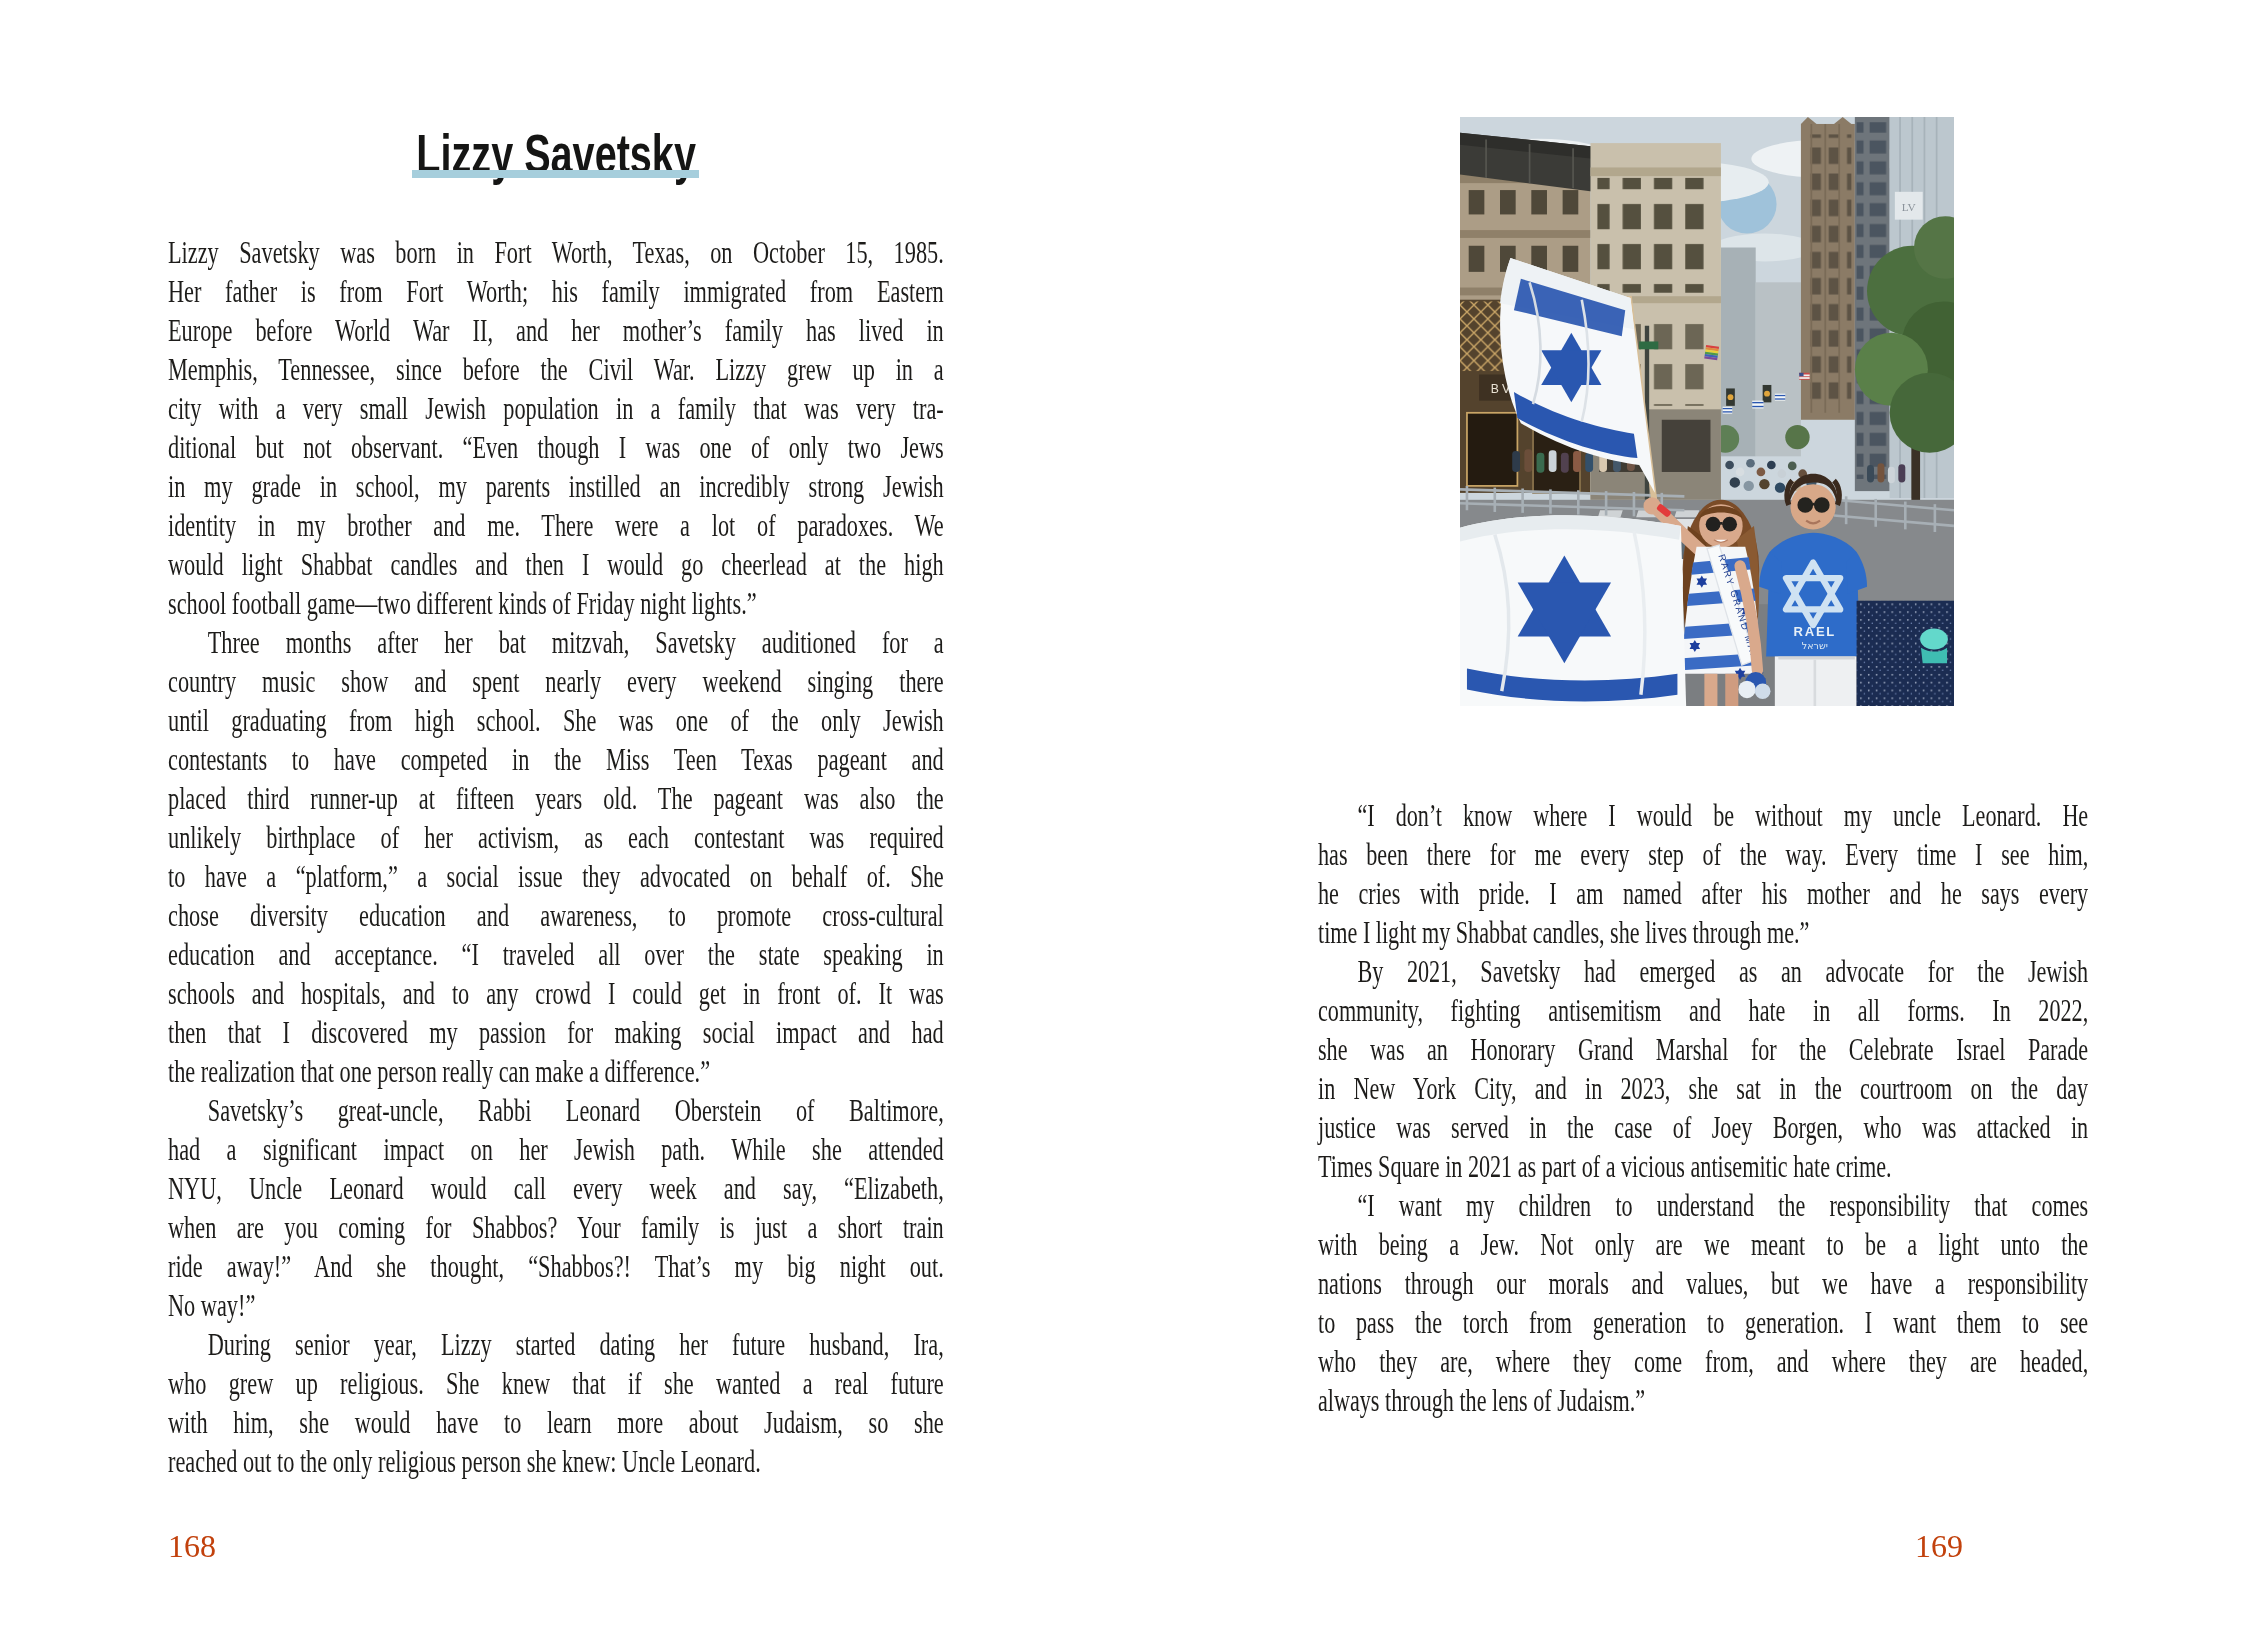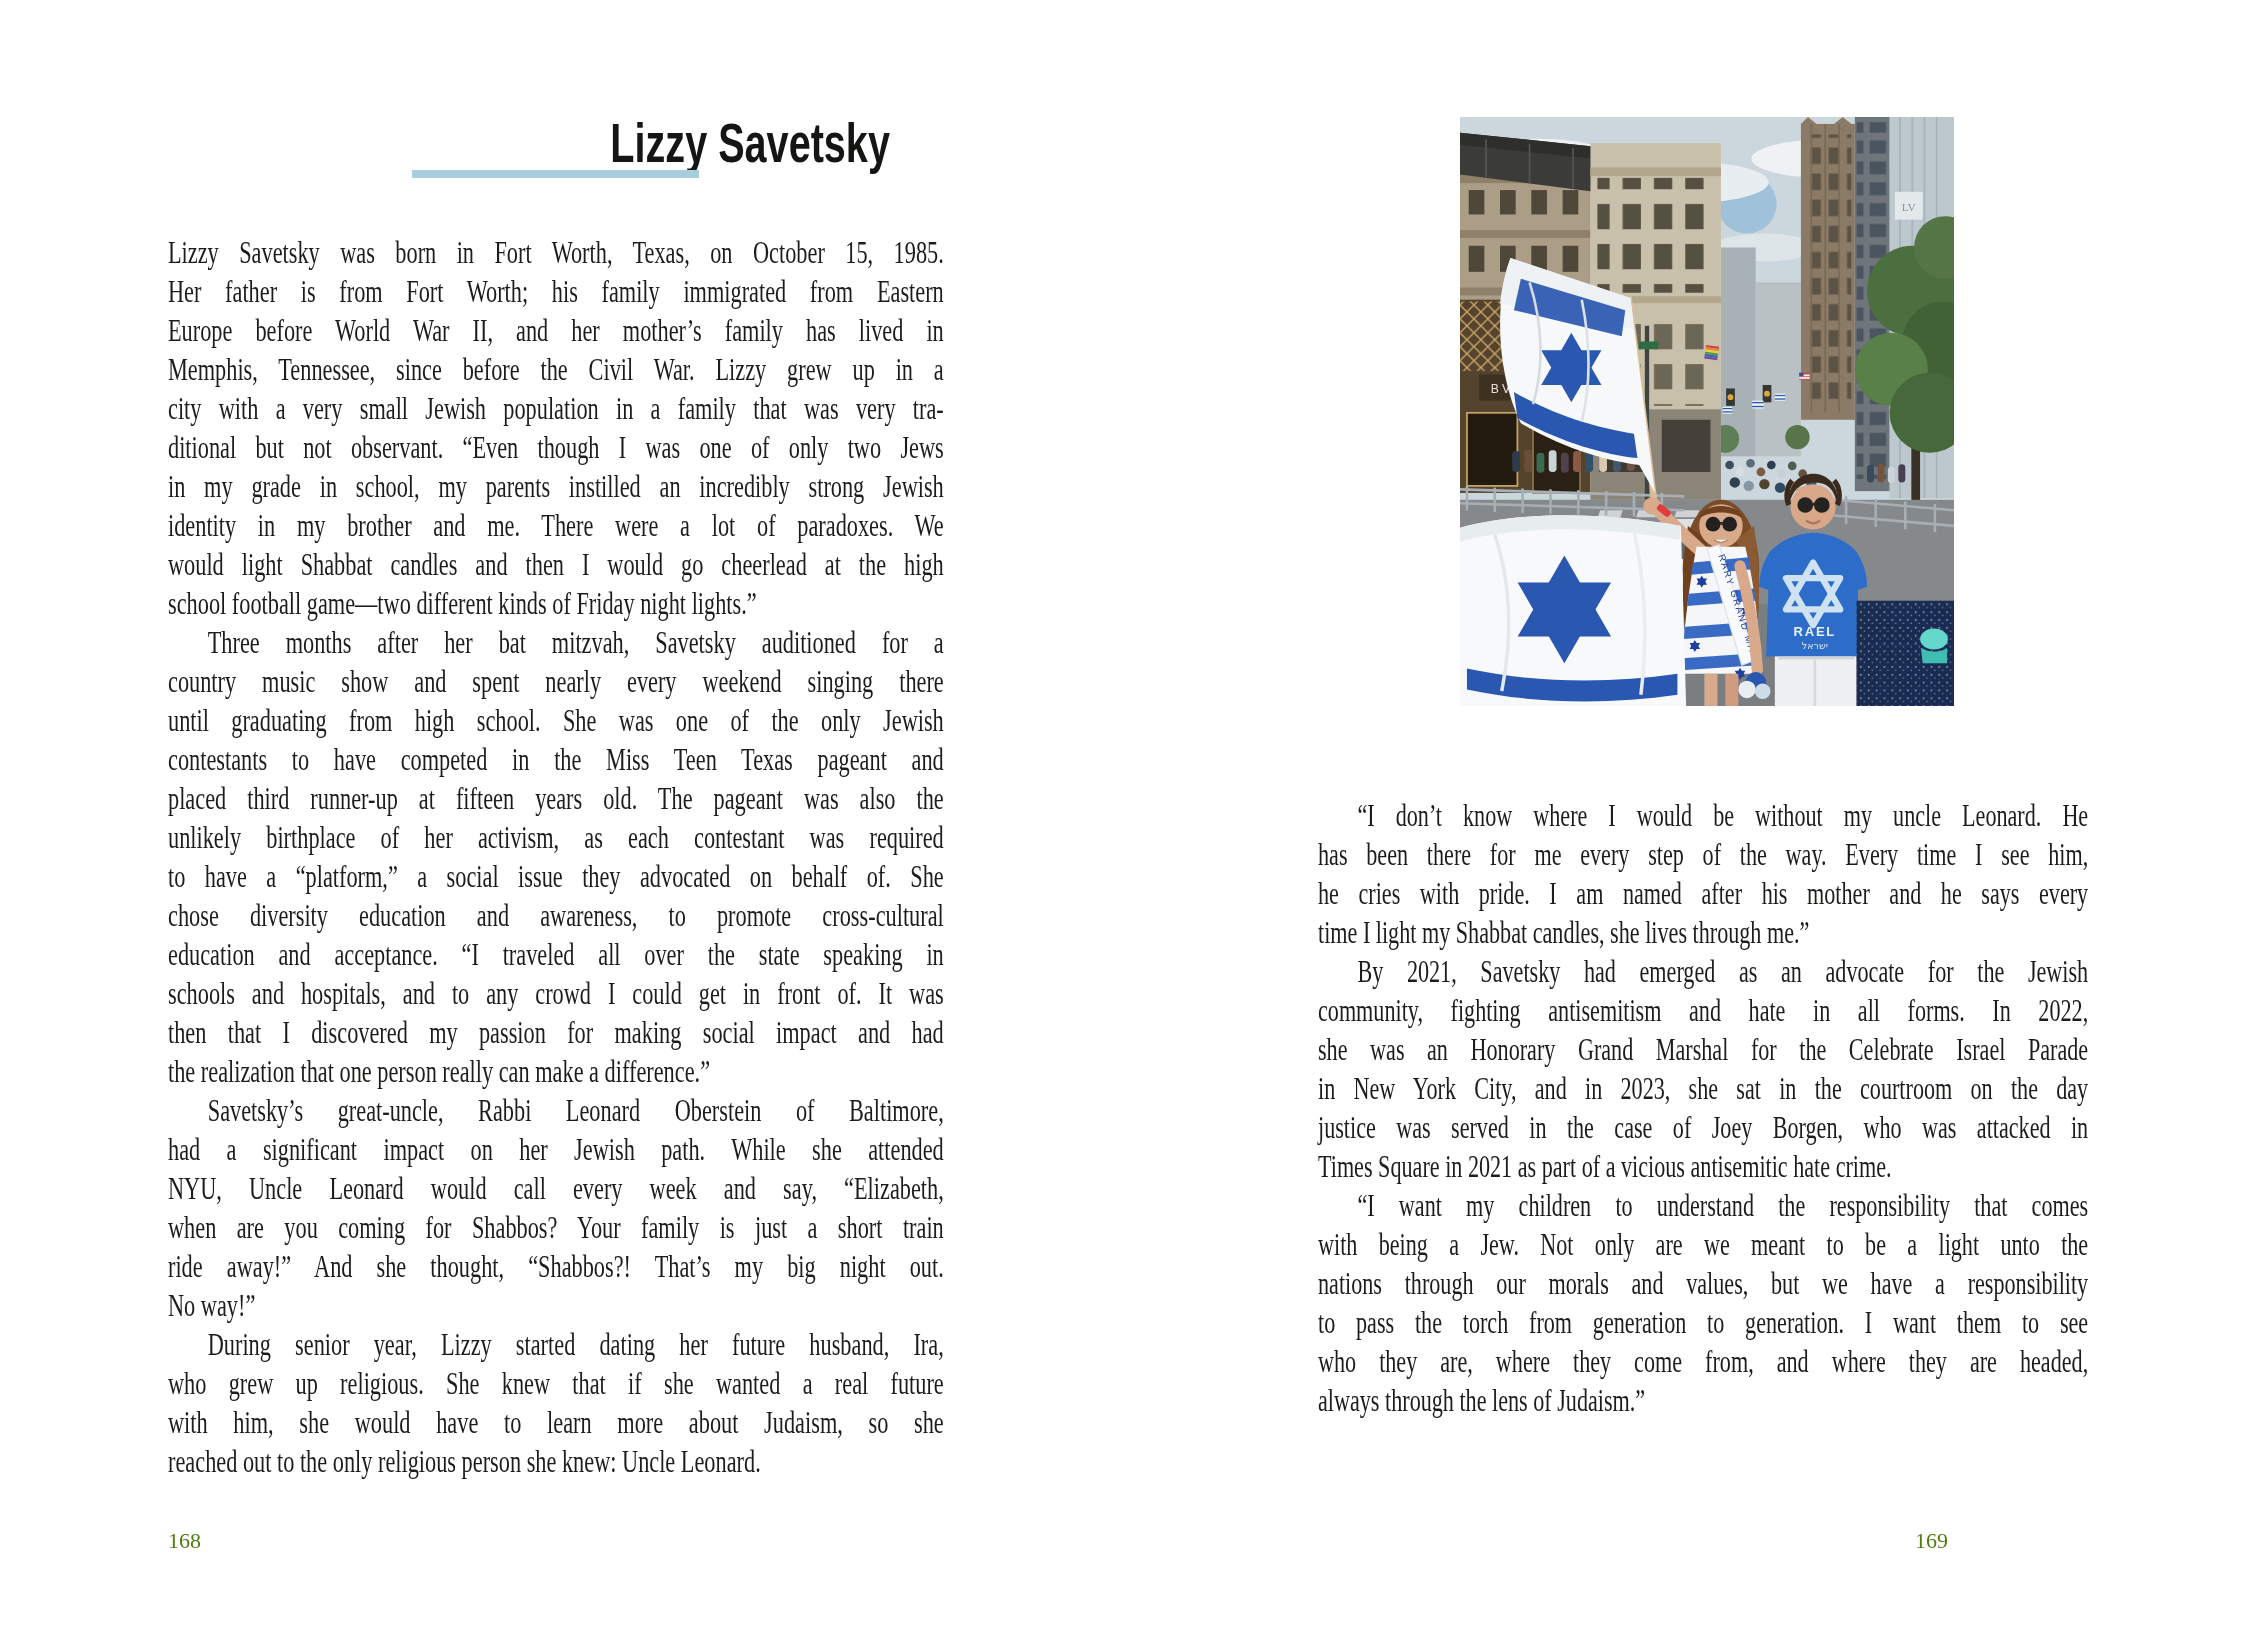--- a/index.html
+++ b/index.html
@@ -3,43 +3,43 @@
 <meta charset="utf-8">
 <style>
   * { margin:0; padding:0; box-sizing:border-box; }
   body { background:#ffffff; }
   .spread{
     position:relative; width:2261px; height:1651px; background:#ffffff;
     font-family:"Liberation Serif", serif; color:#1d1c1a; overflow:hidden;
   }
   
   .title-wrap{
-    position:absolute; left:168px; top:111px; width:776px;
-    display:flex; justify-content:flex-end;
+    position:absolute; left:168px; top:122px; width:776px;
+    display:flex; justify-content:center;
   }
   .chapter-title{
     font-family:"Liberation Sans", sans-serif; font-weight:700;
     font-size:55px; letter-spacing:0px; color:#151514;
     transform:scaleX(0.72); transform-origin:center; white-space:nowrap;
   }
   .title-underline{
     position:absolute; left:412px; top:170px; width:287px; height:7.8px;
     background:#a6cedc;
   }
   
   .body-text{
     position:absolute; font-size:32px; line-height:39px;
     transform-origin:0 0;
   }
   .body-text.left-col{ left:168px; top:233px; width:1113px; transform:scaleX(0.697); }
   .body-text.right-col{ left:1318px; top:796px; width:1113px; transform:scaleX(0.692); }
   .line{ height:39px; text-align:justify; text-align-last:justify; white-space:normal; }
   .line.plast{ text-align-last:left; }
   .line.indent{ text-indent:57px; }
-  .folio{ position:absolute; font-size:22px; color:#4d7c0f; }
+  .folio{ position:absolute; font-size:32px; color:#c2410c; }
   .folio.left-folio{ left:168px; top:1528px; }
   .folio.right-folio{ left:1915px; top:1528px; width:174px; text-align:left; }
   
   .photo{
     position:absolute; left:1460px; top:117px; width:494px; height:589px;
     overflow:hidden; background:#cdd7de;
   }
   .photo svg{ display:block; width:100%; height:100%; }
 </style>
 </head>

